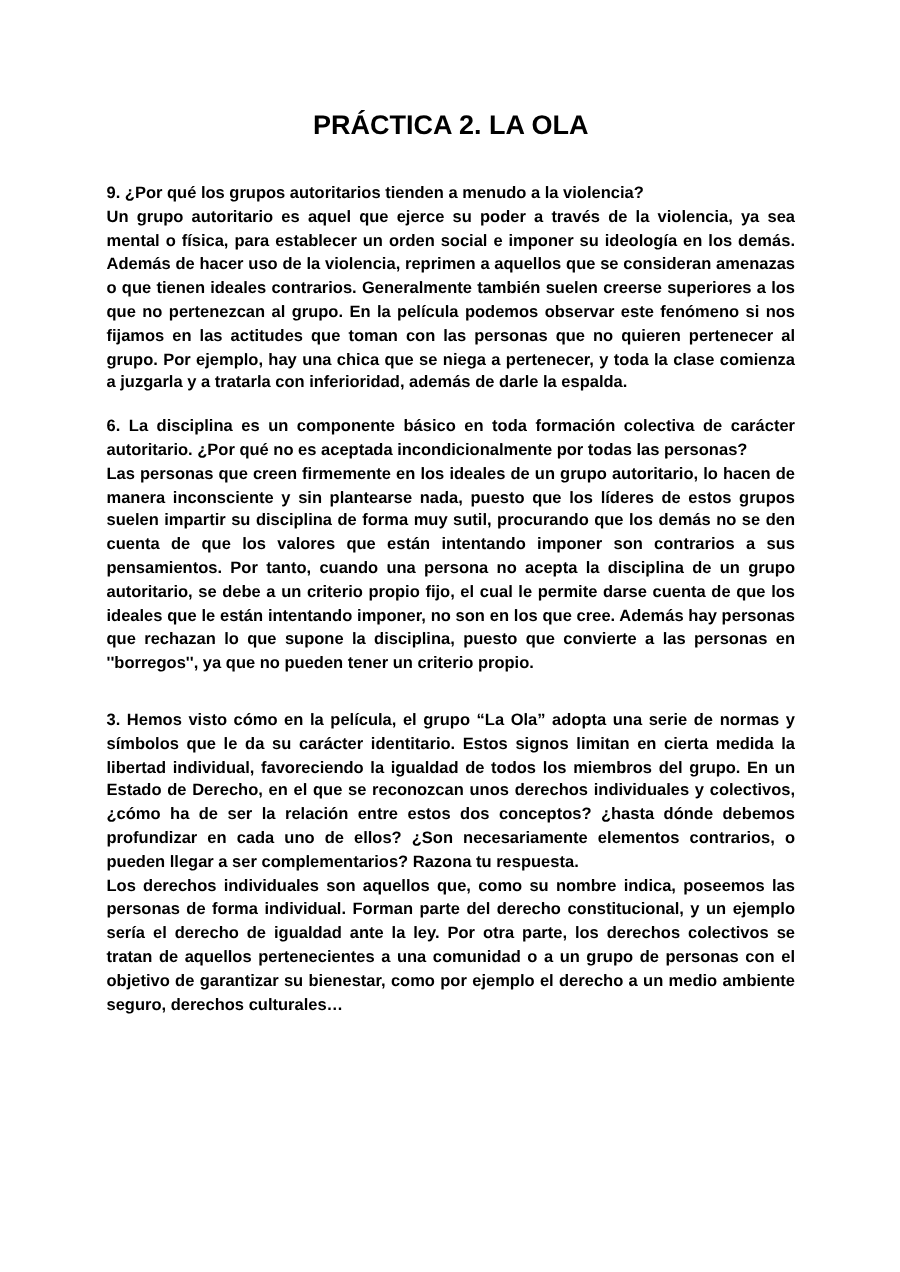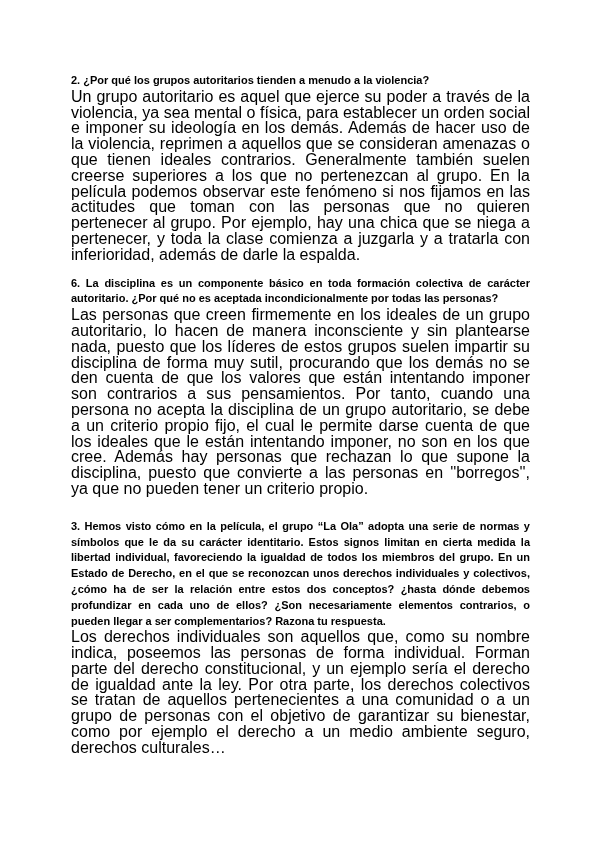--- a/index.html
+++ b/index.html
@@ -33,35 +33,36 @@
   .qa-section.s2 { margin-bottom: 22px; }
   .qa-section.s3 { margin-bottom: 16px; }
   .question {
     font-size: 11px;
     line-height: 15.8px;
     font-weight: bold;
     text-align: justify;
     margin: 0;
   }
   .answer {
-    font-size: 16px;
+    font-size: 11px;
     line-height: 15.8px;
-    font-weight: normal;
+    font-weight: bold;
     text-align: justify;
     margin: 0;
   }
 </style>
 </head>
 <body>
 
 <div class="page">
 
+  <h1 class="doc-title">PRÁCTICA 2. LA OLA</h1>
 
   <section class="qa-section s1">
-    <p class="question">2. ¿Por qué los grupos autoritarios tienden a menudo a la violencia?</p>
+    <p class="question">9. ¿Por qué los grupos autoritarios tienden a menudo a la violencia?</p>
     <p class="answer">Un grupo autoritario es aquel que ejerce su poder a través de la violencia, ya sea mental o física, para establecer un orden social e imponer su ideología en los demás. Además de hacer uso de la violencia, reprimen a aquellos que se consideran amenazas o que tienen ideales contrarios. Generalmente también suelen creerse superiores a los que no pertenezcan al grupo. En la película podemos observar este fenómeno si nos fijamos en las actitudes que toman con las personas que no quieren pertenecer al grupo. Por ejemplo, hay una chica que se niega a pertenecer, y toda la clase comienza a juzgarla y a tratarla con inferioridad, además de darle la espalda.</p>
   </section>
 
   <section class="qa-section s2">
     <p class="question">6. La disciplina es un componente básico en toda formación colectiva de carácter autoritario. ¿Por qué no es aceptada incondicionalmente por todas las personas?</p>
     <p class="answer">Las personas que creen firmemente en los ideales de un grupo autoritario, lo hacen de manera inconsciente y sin plantearse nada, puesto que los líderes de estos grupos suelen impartir su disciplina de forma muy sutil, procurando que los demás no se den cuenta de que los valores que están intentando imponer son contrarios a sus pensamientos. Por tanto, cuando una persona no acepta la disciplina de un grupo autoritario, se debe a un criterio propio fijo, el cual le permite darse cuenta de que los ideales que le están intentando imponer, no son en los que cree. Además hay personas que rechazan lo que supone la disciplina, puesto que convierte a las personas en ''borregos'', ya que no pueden tener un criterio propio.</p>
   </section>
 
   <section class="qa-section s3">
     <p class="question">3. Hemos visto cómo en la película, el grupo “La Ola” adopta una serie de normas y símbolos que le da su carácter identitario. Estos signos limitan en cierta medida la libertad individual, favoreciendo la igualdad de todos los miembros del grupo. En un Estado de Derecho, en el que se reconozcan unos derechos individuales y colectivos, ¿cómo ha de ser la relación entre estos dos conceptos? ¿hasta dónde debemos profundizar en cada uno de ellos? ¿Son necesariamente elementos contrarios, o pueden llegar a ser complementarios? Razona tu respuesta.</p>

